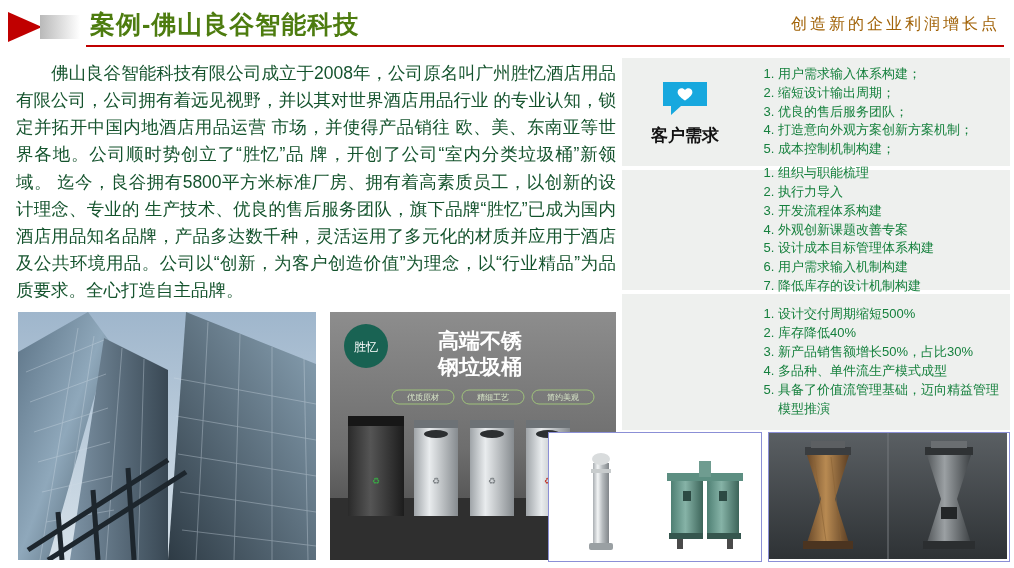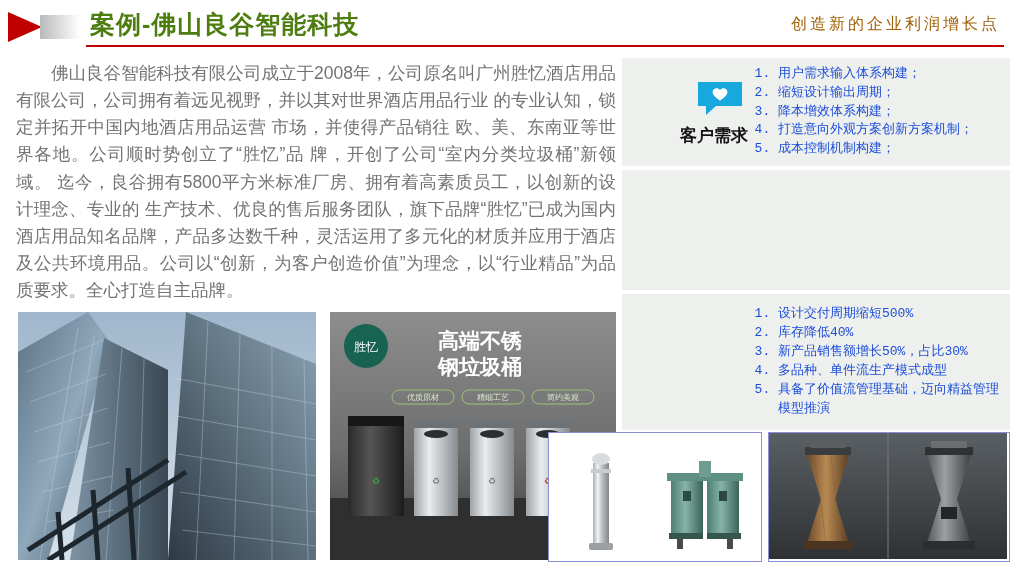--- a/index.html
+++ b/index.html
@@ -76,21 +76,21 @@
   }
 
   
   .body-text {
     position: absolute;
     left: 16px;
     top: 60px;
     width: 600px;
     font-size: 17.5px;
     line-height: 1.55;
-    color: #737373;
+    color: #14532d;
     text-align: justify;
     text-indent: 2em;
   }
 
   .photo-building {
     position: absolute;
     left: 18px;
     top: 312px;
     width: 298px;
     height: 248px;
@@ -120,21 +120,21 @@
   .panel-3 { top: 294px; height: 136px; }
 
   .panel-icon-col {
     position: absolute;
     left: 0;
     top: 0;
     width: 126px;
     height: 100%;
     display: flex;
     flex-direction: column;
-    align-items: flex-end;
+    align-items: center;
     justify-content: center;
   }
   .panel-icon {
     width: 56px;
     height: 42px;
     display: flex;
     align-items: center;
     justify-content: center;
   }
   .panel-label {
@@ -151,22 +151,21 @@
     padding: 0 10px 0 24px;
     height: 100%;
     display: flex;
     flex-direction: column;
     justify-content: center;
     list-style-position: outside;
   }
   .panel ol li {
     font-size: 13px;
     line-height: 1.45;
-    color: #1d4ed8;
-    font-family: Liberation Mono, monospace;
+    color: #15803d;
   }
 
   
   .prod-box {
     position: absolute;
     border: 1px solid #8b8fd6;
     background: #ffffff;
     overflow: hidden;
   }
   .prod-a { left: 548px; top: 432px; width: 212px; height: 128px; }
@@ -314,27 +313,36 @@
       <svg width="52" height="40" viewBox="0 0 52 40">
         <path d="M4 3 h44 v24 h-26 l-10 9 v-9 h-8 z" fill="#17a8de"></path>
         <path d="M26 11 c-2.4-3.2 -7.4-1.6 -7.4 2.2 c0 3.6 5.2 6.6 7.4 8.4 c2.2-1.8 7.4-4.8 7.4-8.4 c0-3.8 -5-5.4 -7.4-2.2 z" fill="#ffffff"></path>
       </svg>
     </div>
     <div class="panel-label">客户需求</div>
   </div>
   <ol>
     <li>用户需求输入体系构建；</li>
     <li>缩短设计输出周期；</li>
-    <li>降本增效体系构建；</li>
+    <li>优良的售后服务团队；</li>
     <li>打造意向外观方案创新方案机制；</li>
     <li>成本控制机制构建；</li>
   </ol>
 </div>
 
 <div class="panel panel-2">
+  <ol>
+    <li>组织与职能梳理</li>
+    <li>执行力导入</li>
+    <li>开发流程体系构建</li>
+    <li>外观创新课题改善专案</li>
+    <li>设计成本目标管理体系构建</li>
+    <li>用户需求输入机制构建</li>
+    <li>降低库存的设计机制构建</li>
+  </ol>
 </div>
 
 <div class="panel panel-3">
   <ol>
     <li>设计交付周期缩短500%</li>
     <li>库存降低40%</li>
     <li>新产品销售额增长50%，占比30%</li>
     <li>多品种、单件流生产模式成型</li>
     <li>具备了价值流管理基础，迈向精益管理模型推演</li>
   </ol>

